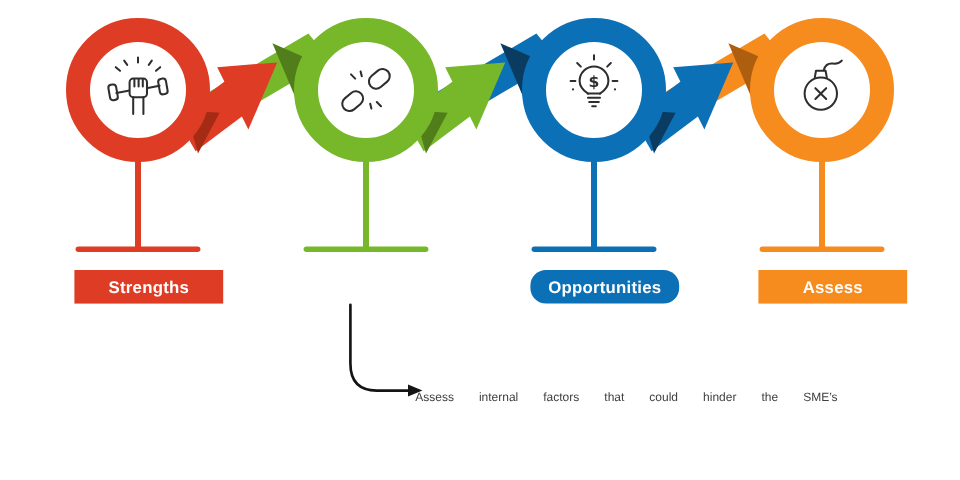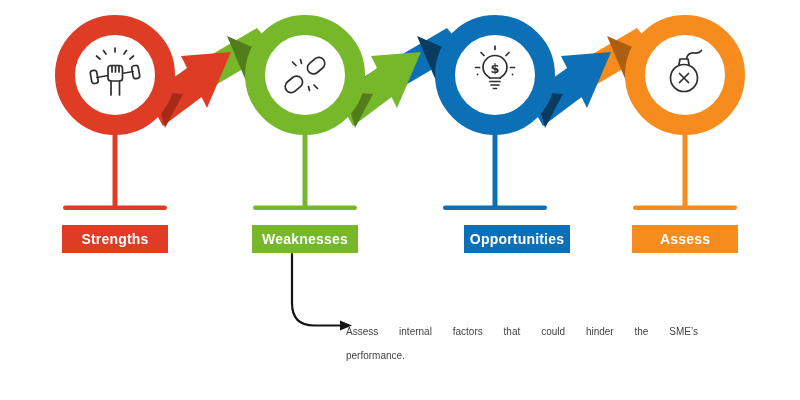--- a/index.html
+++ b/index.html
@@ -8,32 +8,32 @@
     width: 800px;
     height: 400px;
     background: #ffffff;
     font-family: "Liberation Sans", sans-serif;
     overflow: hidden;
   }
   .stage svg { position: absolute; left: 0; top: 0; }
   .node-label {
     position: absolute;
     top: 225px;
-    width: 106px;
+    width: 124px;
     height: 28px;
     line-height: 28px;
     text-align: center;
     color: #ffffff;
     font-size: 14px;
     font-weight: bold;
     letter-spacing: 0.2px;
   }
   .label-0 { left: 62px; }
   .label-1 { left: 252px; }
-  .label-2 { left: 464px; }
+  .label-2 { left: 442px; border-radius: 13px; }
   .label-3 { left: 632px; }
   .note {
     position: absolute;
     left: 346px;
     top: 320px;
     width: 352px;
     font-size: 10px;
     line-height: 24px;
     color: #3f3f3f;
   }
@@ -127,22 +127,20 @@
       <path d="M31.5 15.5 q1.5 -6 7.5 -5.5 q5 0.5 7.5 -2.5"></path>
     </g>
 
     <g>
       <path d="M292 254 L292 303 Q292 325.5 314 325.5 L340 325.5" fill="none" stroke="#141414" stroke-width="2.2" stroke-linecap="round"></path>
       <polygon points="340,320.5 352,325.5 340,330.5" fill="#141414"></polygon>
     </g>
   </svg>
 
   <div class="node-label label-0" style="background-color: rgb(223, 60, 38);">Strengths</div>
-  <div class="node-label label-1" style="background-color: rgb(118, 184, 42);">Weaknesses</div>
   <div class="node-label label-2" style="background-color: rgb(12, 112, 183);">Opportunities</div>
   <div class="node-label label-3" style="background-color: rgb(246, 139, 30);">Assess</div>
 
   <div class="note">
     <div class="l1">Assess internal factors that could hinder the SME’s</div>
-    <div class="l2">performance.</div>
   </div>
 
 </div>
 
 </body></html>

